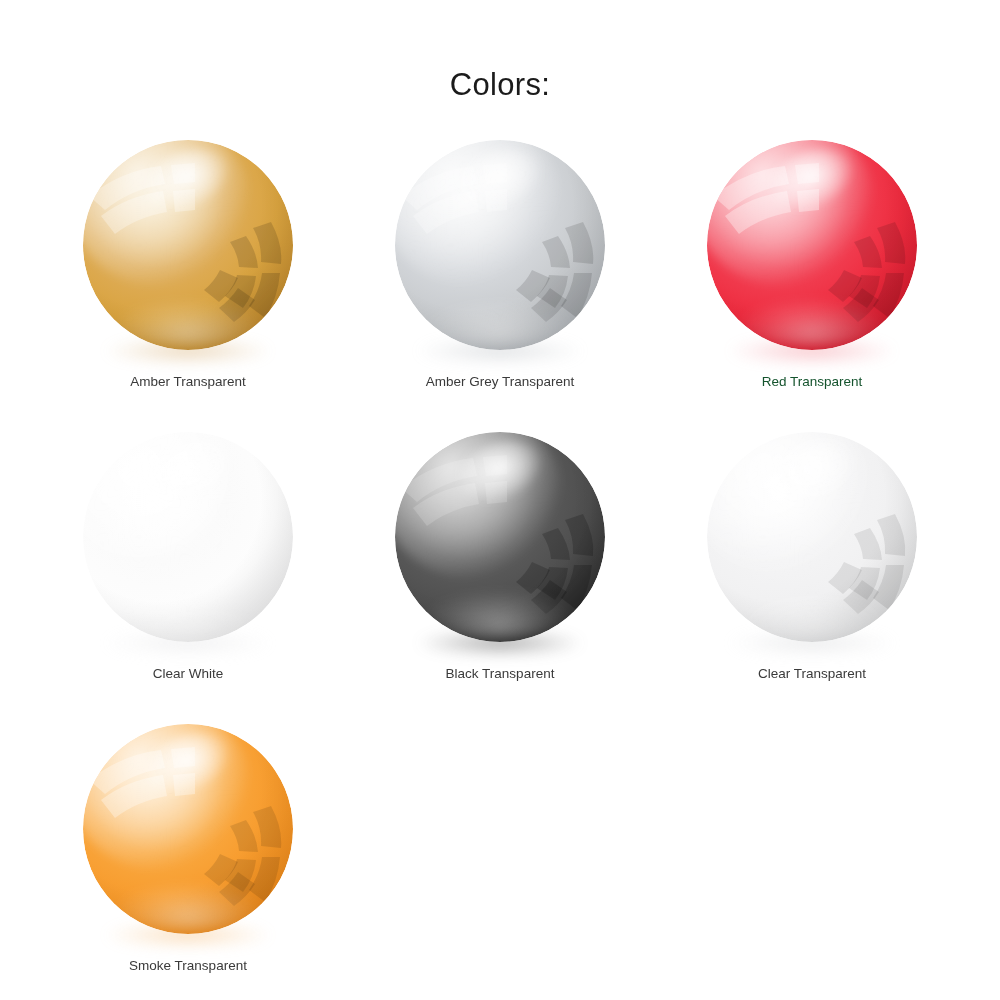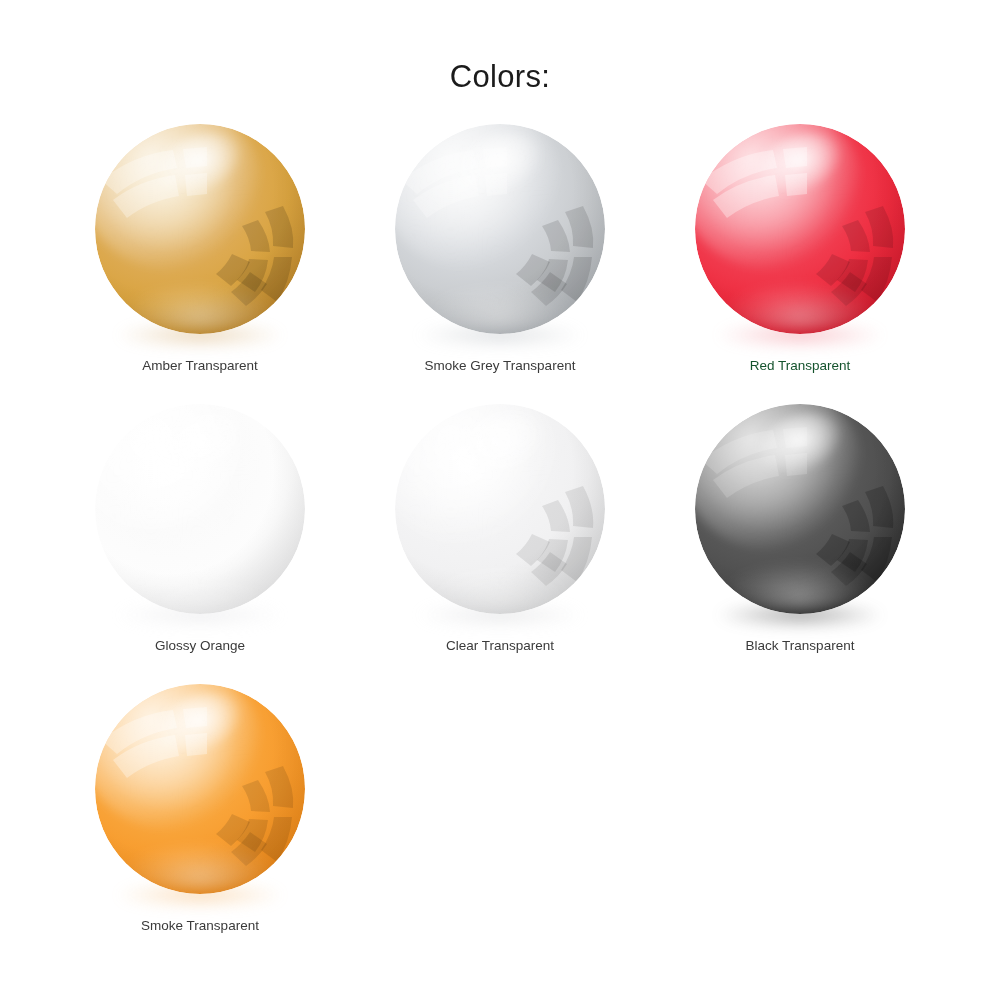--- a/index.html
+++ b/index.html
@@ -14,33 +14,34 @@
     overflow: hidden;
     position: relative;
   }
 
   #page-title {
     text-align: center;
     font-size: 31px;
     font-weight: 400;
     color: #1b1b1b;
     letter-spacing: 0.3px;
-    margin: 8px;
+    margin: 16px;
     padding-top: 50px;
     line-height: 38px;
   }
 
   #swatch-grid {
     margin: 0 auto;
     padding-top: 17px;
     width: 900px;
     display: grid;
     grid-template-columns: repeat(3, 300px);
     grid-auto-rows: 280px;
     justify-content: center;
+    gap: 12px;
   }
 
   .swatch-cell {
     position: relative;
     display: flex;
     flex-direction: column;
     align-items: center;
   }
 
   .sphere-wrap {
@@ -232,21 +233,21 @@
               <path d="M 151 182 Q 164 173 172 160 L 155 148 Q 147 160 136 168 Z"></path>
             </g>
           </g>
         </svg>
         <div class="sheen"></div>
         <div class="glint"></div>
         <div class="bounce"></div>
         <div class="rim"></div>
       </div>
     </div>
-    <div class="label" style="color: rgb(58, 58, 58);">Smoke Grey Transparent</div>
+    <div class="label" style="color: rgb(58, 58, 58);">Amber Grey Transparent</div>
   </div>
 
   <div class="swatch-cell">
     <div class="sphere-wrap">
       <div class="ball-shadow" style="background: radial-gradient(rgb(242, 145, 156) 0%, rgba(255, 255, 255, 0) 72%);"></div>
       <div class="sphere">
         <div class="body" style="background: radial-gradient(circle at 34% 28%, rgb(250, 141, 154) 0%, rgb(242, 68, 87) 34%, rgb(238, 43, 62) 60%, rgb(207, 18, 38) 92%, rgb(207, 18, 38) 100%);"></div>
         <svg class="win" viewBox="0 0 210 210" style="opacity: 1;">
           <defs>
             <clipPath class="clip" id="sphclip2">
@@ -310,21 +311,60 @@
               <path d="M 151 182 Q 164 173 172 160 L 155 148 Q 147 160 136 168 Z"></path>
             </g>
           </g>
         </svg>
         <div class="sheen"></div>
         <div class="glint"></div>
         <div class="bounce"></div>
         <div class="rim"></div>
       </div>
     </div>
-    <div class="label" style="color: rgb(58, 58, 58);">Glossy Orange</div>
+    <div class="label" style="color: rgb(58, 58, 58);">Clear White</div>
+  </div>
+
+  <div class="swatch-cell">
+    <div class="sphere-wrap">
+      <div class="ball-shadow" style="background: radial-gradient(rgb(90, 90, 90) 0%, rgba(255, 255, 255, 0) 72%);"></div>
+      <div class="sphere">
+        <div class="body" style="background: radial-gradient(circle at 34% 28%, rgb(142, 142, 142) 0%, rgb(93, 93, 93) 34%, rgb(78, 78, 78) 60%, rgb(30, 30, 30) 92%, rgb(30, 30, 30) 100%);"></div>
+        <svg class="win" viewBox="0 0 210 210" style="opacity: 1;">
+          <defs>
+            <clipPath class="clip" id="sphclip4">
+                <circle cx="105" cy="105" r="105"></circle>
+              </clipPath>
+          </defs>
+          <g class="win-g" clip-path="url(#sphclip4)" filter="none">
+
+            <g class="pane-light" fill="#ffffff" fill-opacity="0.16">
+              <path d="M 6 56 Q 40 30 78 26 L 82 44 Q 48 49 22 70 Z"></path>
+              <path d="M 18 76 Q 44 56 80 51 L 84 72 Q 54 77 32 94 Z"></path>
+              <path d="M 88 25 L 112 23 L 112 42 L 91 44 Z"></path>
+              <path d="M 90 51 L 112 49 L 112 70 L 92 72 Z"></path>
+            </g>
+
+            <g class="pane-dark" fill="#000000" fill-opacity="0.18700000000000003">
+              <path d="M 188 82 Q 200 104 198 124 L 178 122 Q 179 104 170 88 Z"></path>
+              <path d="M 163 96 Q 174 112 175 128 L 156 127 Q 155 114 147 102 Z"></path>
+              <path d="M 197 133 Q 195 158 182 178 L 166 166 Q 177 150 179 133 Z"></path>
+              <path d="M 173 136 Q 171 154 160 168 L 142 156 Q 152 145 154 135 Z"></path>
+              <path d="M 136 162 Q 150 150 155 138 L 137 130 Q 131 142 121 150 Z"></path>
+              <path d="M 151 182 Q 164 173 172 160 L 155 148 Q 147 160 136 168 Z"></path>
+            </g>
+          </g>
+        </svg>
+        <div class="sheen"></div>
+        <div class="glint"></div>
+        <div class="bounce"></div>
+        <div class="rim"></div>
+      </div>
+    </div>
+    <div class="label" style="color: rgb(58, 58, 58);">Black Transparent</div>
   </div>
 
   <div class="swatch-cell">
     <div class="sphere-wrap">
       <div class="ball-shadow" style="background: radial-gradient(rgb(217, 218, 220) 0%, rgba(255, 255, 255, 0) 72%);"></div>
       <div class="sphere">
         <div class="body" style="background: radial-gradient(circle at 34% 28%, rgb(255, 255, 255) 0%, rgb(244, 244, 245) 34%, rgb(240, 240, 241) 60%, rgb(216, 217, 218) 92%, rgb(216, 217, 218) 100%);"></div>
         <svg class="win" viewBox="0 0 210 210" style="opacity: 1;">
           <defs>
             <clipPath class="clip" id="sphclip5">
@@ -354,59 +394,20 @@
         <div class="glint"></div>
         <div class="bounce"></div>
         <div class="rim"></div>
       </div>
     </div>
     <div class="label" style="color: rgb(58, 58, 58);">Clear Transparent</div>
   </div>
 
   <div class="swatch-cell">
     <div class="sphere-wrap">
-      <div class="ball-shadow" style="background: radial-gradient(rgb(90, 90, 90) 0%, rgba(255, 255, 255, 0) 72%);"></div>
-      <div class="sphere">
-        <div class="body" style="background: radial-gradient(circle at 34% 28%, rgb(142, 142, 142) 0%, rgb(93, 93, 93) 34%, rgb(78, 78, 78) 60%, rgb(30, 30, 30) 92%, rgb(30, 30, 30) 100%);"></div>
-        <svg class="win" viewBox="0 0 210 210" style="opacity: 1;">
-          <defs>
-            <clipPath class="clip" id="sphclip4">
-                <circle cx="105" cy="105" r="105"></circle>
-              </clipPath>
-          </defs>
-          <g class="win-g" clip-path="url(#sphclip4)" filter="none">
-
-            <g class="pane-light" fill="#ffffff" fill-opacity="0.16">
-              <path d="M 6 56 Q 40 30 78 26 L 82 44 Q 48 49 22 70 Z"></path>
-              <path d="M 18 76 Q 44 56 80 51 L 84 72 Q 54 77 32 94 Z"></path>
-              <path d="M 88 25 L 112 23 L 112 42 L 91 44 Z"></path>
-              <path d="M 90 51 L 112 49 L 112 70 L 92 72 Z"></path>
-            </g>
-
-            <g class="pane-dark" fill="#000000" fill-opacity="0.18700000000000003">
-              <path d="M 188 82 Q 200 104 198 124 L 178 122 Q 179 104 170 88 Z"></path>
-              <path d="M 163 96 Q 174 112 175 128 L 156 127 Q 155 114 147 102 Z"></path>
-              <path d="M 197 133 Q 195 158 182 178 L 166 166 Q 177 150 179 133 Z"></path>
-              <path d="M 173 136 Q 171 154 160 168 L 142 156 Q 152 145 154 135 Z"></path>
-              <path d="M 136 162 Q 150 150 155 138 L 137 130 Q 131 142 121 150 Z"></path>
-              <path d="M 151 182 Q 164 173 172 160 L 155 148 Q 147 160 136 168 Z"></path>
-            </g>
-          </g>
-        </svg>
-        <div class="sheen"></div>
-        <div class="glint"></div>
-        <div class="bounce"></div>
-        <div class="rim"></div>
-      </div>
-    </div>
-    <div class="label" style="color: rgb(58, 58, 58);">Black Transparent</div>
-  </div>
-
-  <div class="swatch-cell">
-    <div class="sphere-wrap">
       <div class="ball-shadow" style="background: radial-gradient(rgb(246, 191, 127) 0%, rgba(255, 255, 255, 0) 72%);"></div>
       <div class="sphere">
         <div class="body" style="background: radial-gradient(circle at 34% 28%, rgb(253, 215, 159) 0%, rgb(249, 169, 65) 34%, rgb(247, 154, 43) 60%, rgb(239, 132, 16) 92%, rgb(239, 132, 16) 100%);"></div>
         <svg class="win" viewBox="0 0 210 210" style="opacity: 1;">
           <defs>
             <clipPath class="clip" id="sphclip6">
                 <circle cx="105" cy="105" r="105"></circle>
               </clipPath>
           </defs>
           <g class="win-g" clip-path="url(#sphclip6)" filter="none">

